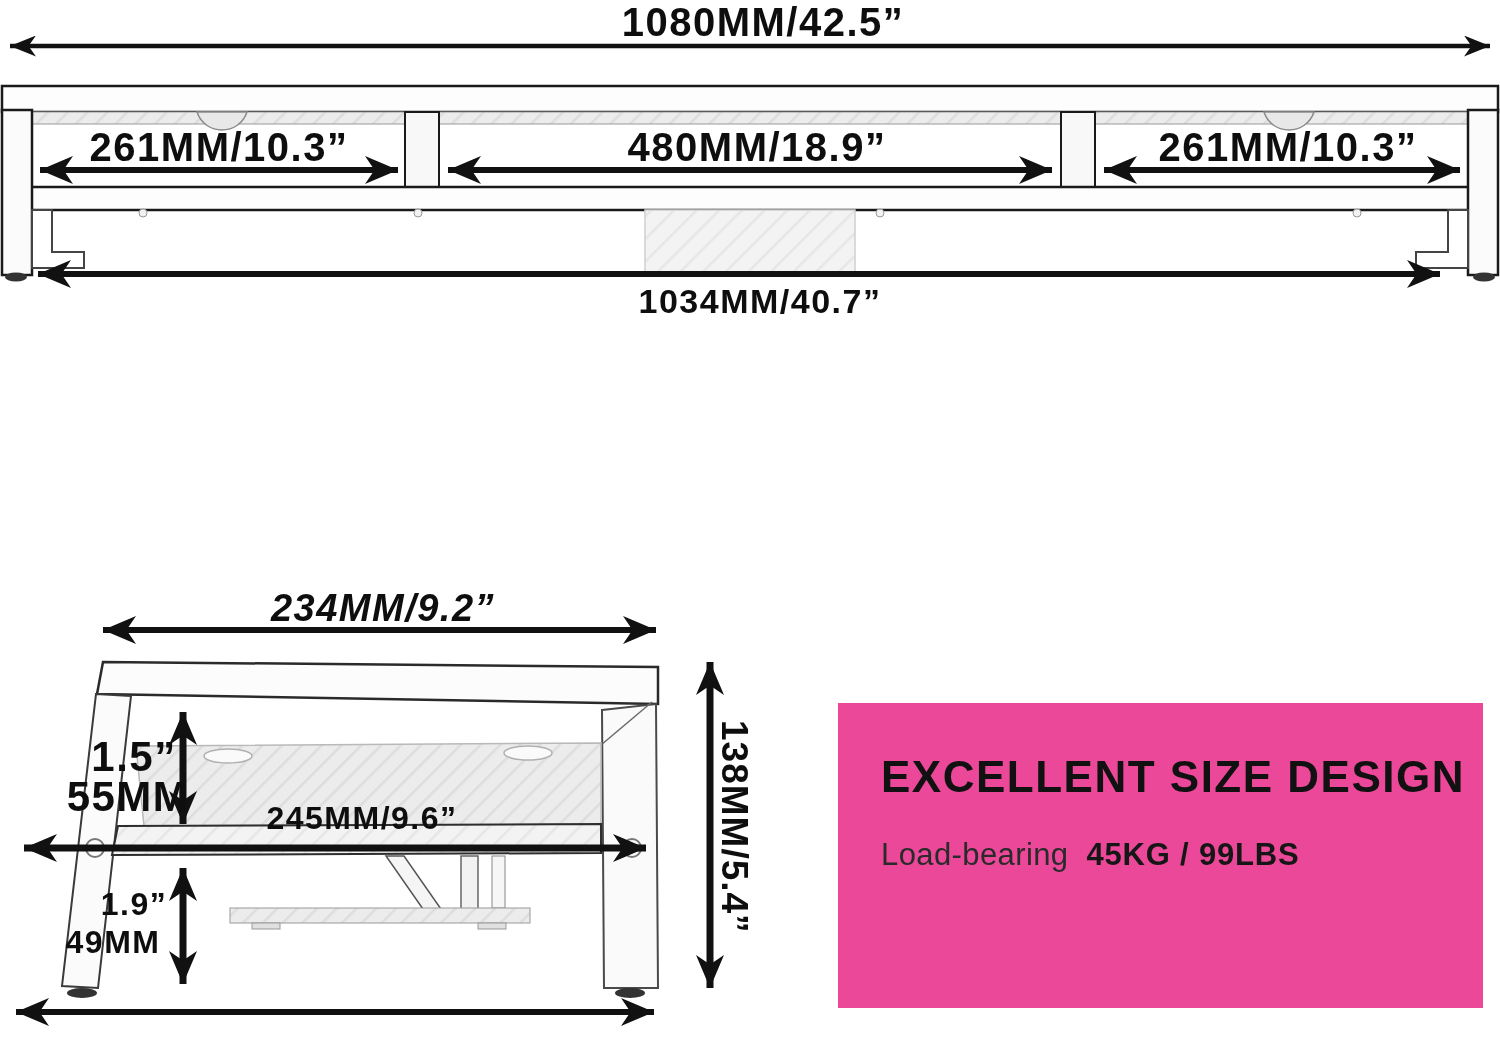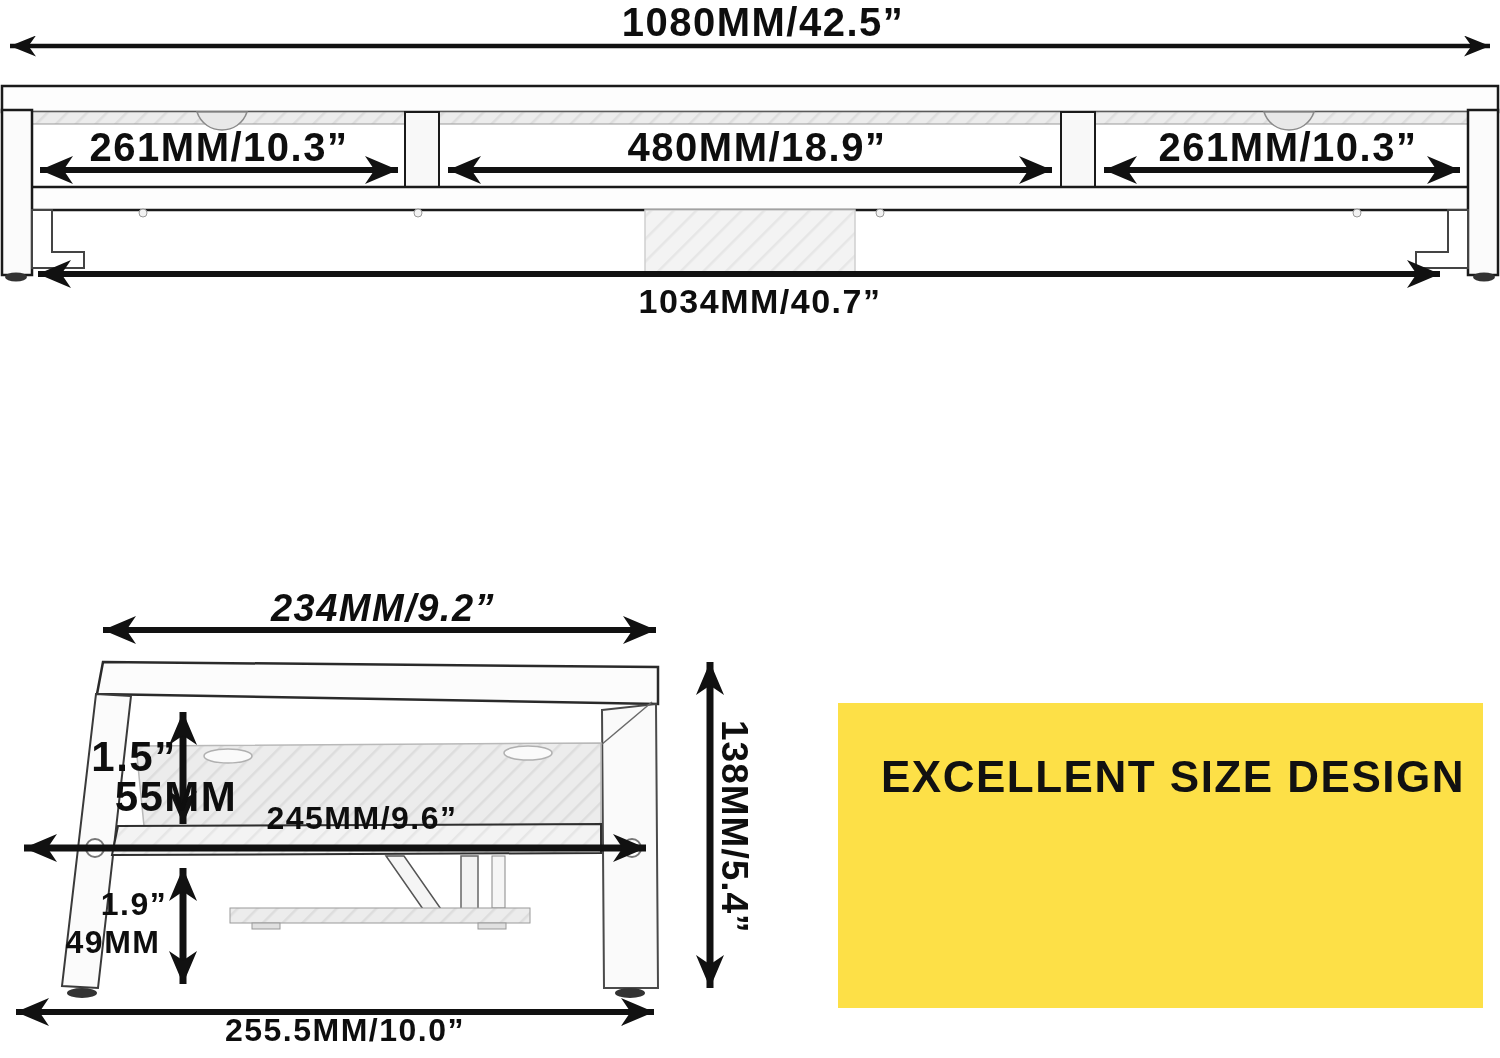--- a/index.html
+++ b/index.html
@@ -10,21 +10,21 @@
   .dim-label{position:absolute;transform:translateX(-50%);font-weight:700;
              color:#0e0e0e;letter-spacing:1.5px;white-space:nowrap;line-height:1;}
   .lbl-40{font-size:40px;}
   .lbl-44{font-size:32px;}
   .lbl-46{font-size:34px;}
   .lbl-38{font-size:38px;font-style:italic;}
   .lbl-42{font-size:42px;}
   .vert-label{position:absolute;writing-mode:vertical-rl;font-weight:700;
               font-size:37px;letter-spacing:1px;color:#0e0e0e;white-space:nowrap;line-height:1;}
   .info-panel{position:absolute;left:838px;top:703px;width:645px;height:305px;
-              background:#fde047;}
+              background:#ec4899;}
   .info-heading{position:absolute;left:43px;top:49px;font-weight:700;font-size:44px;
                 letter-spacing:1.5px;color:#111;white-space:nowrap;}
   .info-body{position:absolute;left:43px;top:131px;font-size:31px;font-weight:400;
              color:#2a2a2a;letter-spacing:0.4px;line-height:42px;white-space:nowrap;}
   .load-value{font-weight:700;color:#161616;margin-left:18px;letter-spacing:0.8px;}
 </style>
 </head>
 <body>
 
 <div class="stage">
@@ -146,26 +146,28 @@
 
     <line x1="183" y1="278" x2="183" y2="394" stroke="#111" stroke-width="7" marker-start="url(#ah2)" marker-end="url(#ah2)"></line>
 
     <line x1="16" y1="422" x2="654" y2="422" stroke="#111" stroke-width="6" marker-start="url(#ah2)" marker-end="url(#ah2)"></line>
 
     <line x1="710" y1="72" x2="710" y2="398" stroke="#111" stroke-width="7" marker-start="url(#ah2)" marker-end="url(#ah2)"></line>
   </svg>
 
   <div class="dim-label lbl-38" style="left:383px;top:589px;">234MM/9.2”</div>
   <div class="dim-label lbl-42" style="left:134px;top:736px;">1.5”</div>
-  <div class="dim-label lbl-42" style="left:128px;top:776px;margin-left:48px;">55MM</div>
+  <div class="dim-label lbl-42" style="left:128px;top:776px;">55MM</div>
   <div class="dim-label lbl-44" style="left:362px;top:802px;">245MM/9.6”</div>
   <div class="dim-label lbl-44" style="left:134px;top:888px;">1.9”</div>
   <div class="dim-label lbl-44" style="left:113px;top:926px;">49MM</div>
-  <div class="dim-label lbl-44" style="left:345px;top:1014px;">255.5MM/10.0”</div>
   <div class="vert-label" style="left:716px;top:720px;">138MM/5.4”</div>
 
   <aside class="info-panel">
     <h1 class="info-heading" style="margin:0;">EXCELLENT SIZE DESIGN</h1>
     <div class="info-body">
+      <div>
+        <span>Load-bearing</span><span class="load-value">45KG / 99LBS</span>
+      </div>
     </div>
   </aside>
 
 </div>
 
 </body></html>

